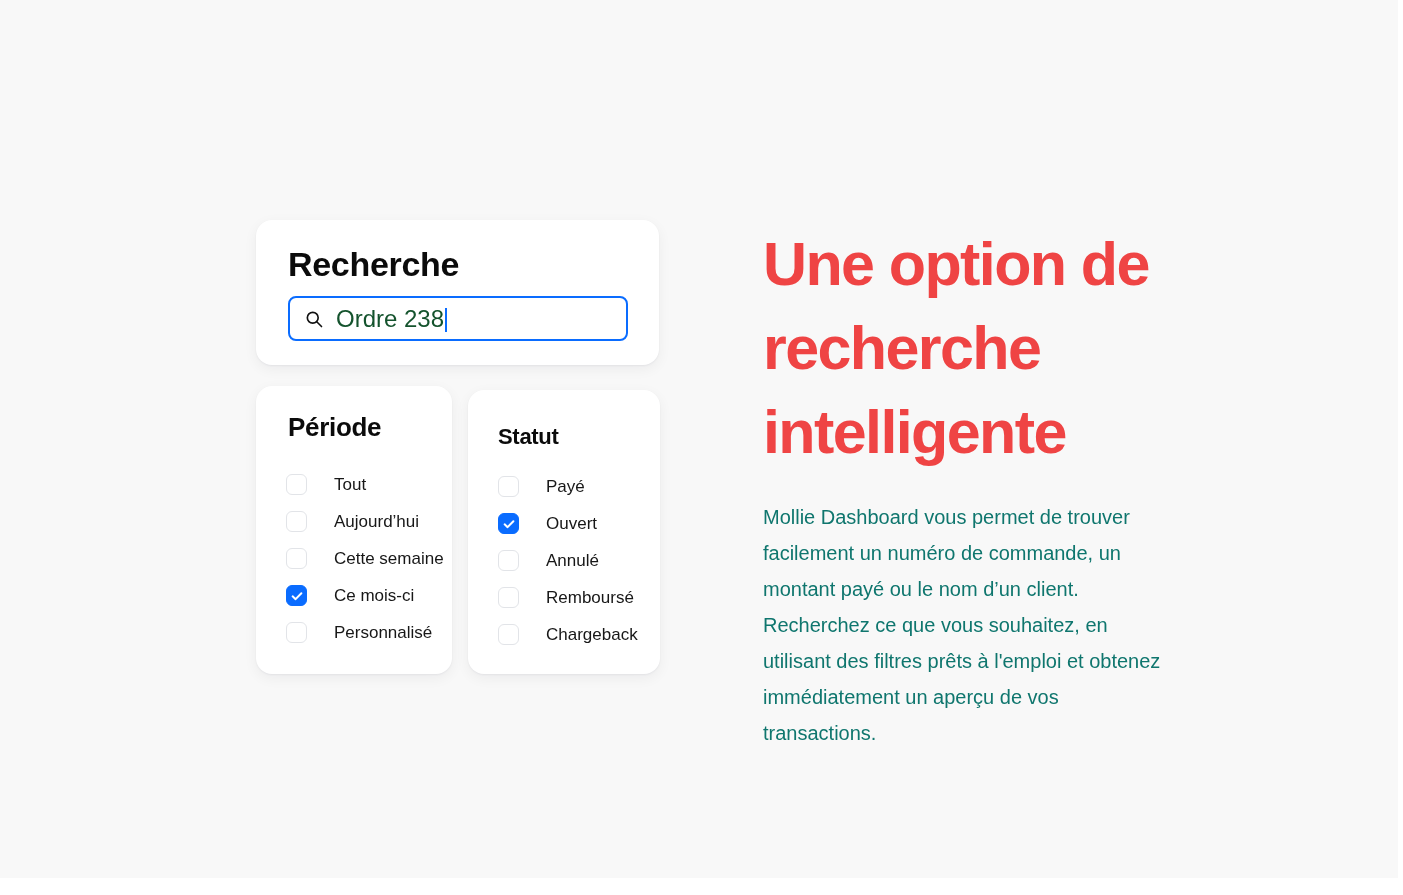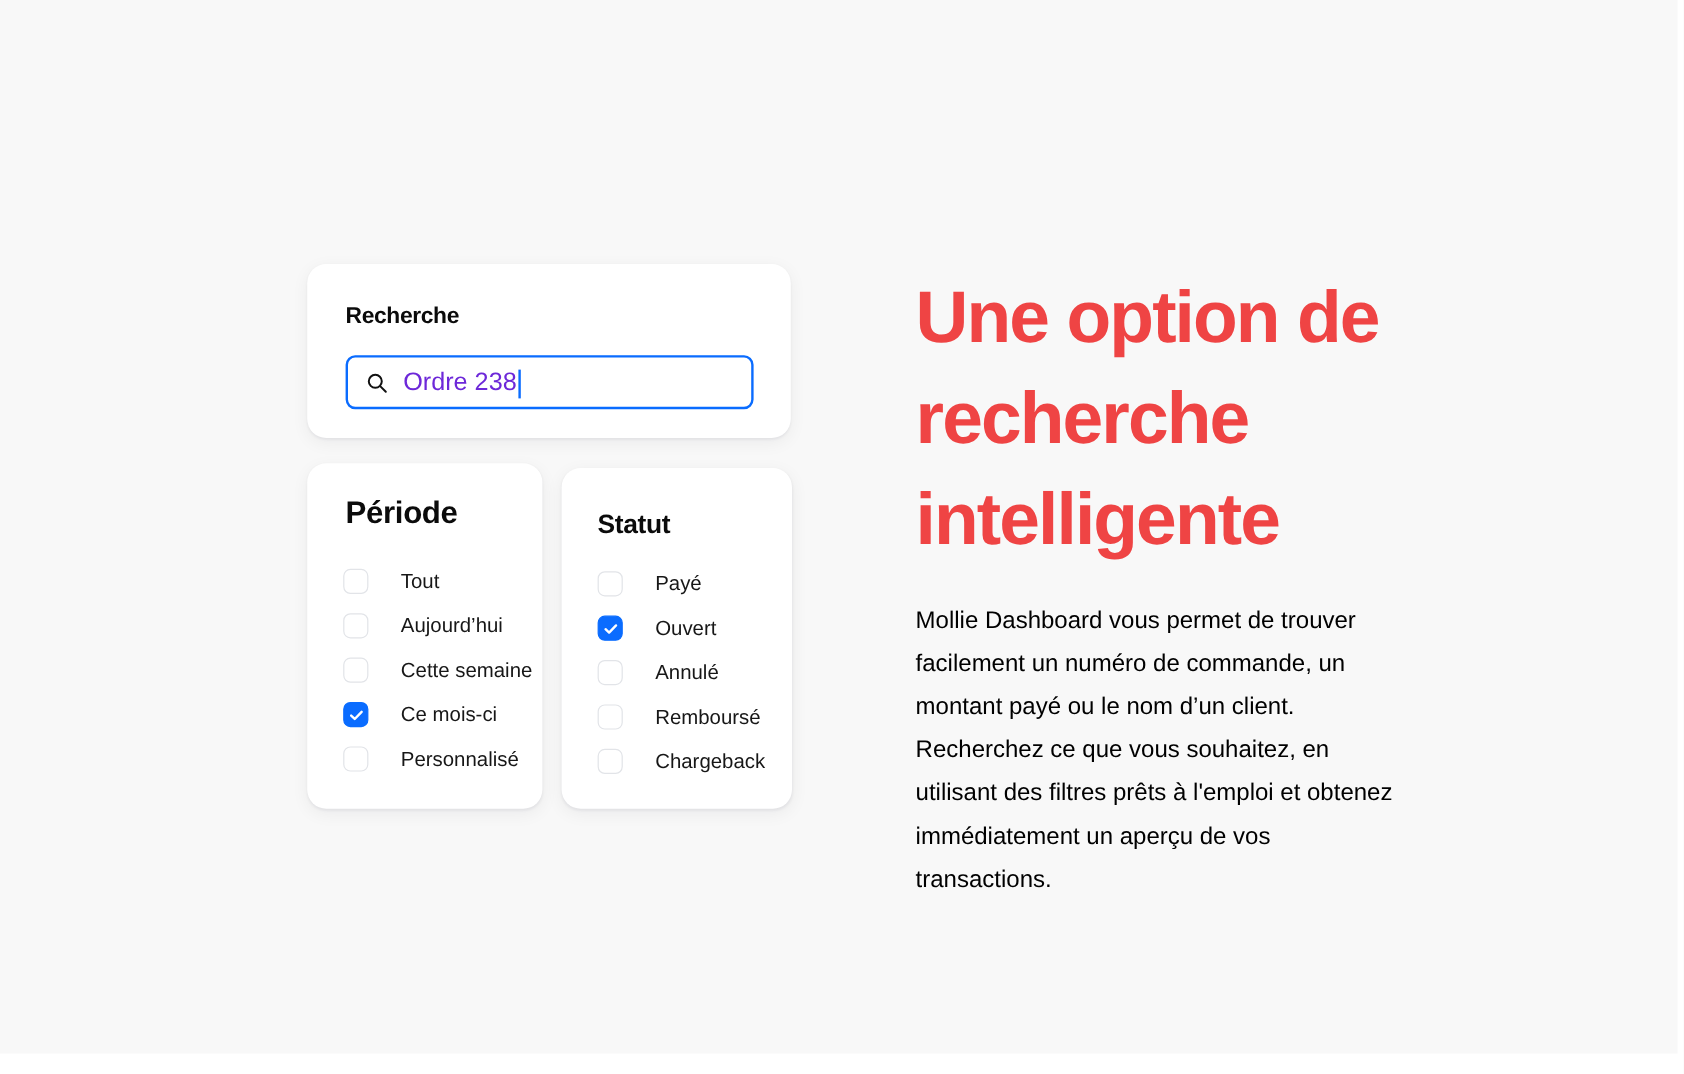--- a/index.html
+++ b/index.html
@@ -45,21 +45,21 @@
   .card-title {
     font-weight: 700;
     letter-spacing: -0.3px;
     color: #0b0b0b;
   }
 
   #search-card .card-title {
     position: absolute;
     left: 32px;
     top: 28px;
-    font-size: 19px;
+    font-size: 34px;
     line-height: 32px;
   }
 
   #search-field {
     position: absolute;
     left: 32px;
     top: 76px;
     width: 340px;
     height: 45px;
     border: 2px solid #0a6cff;
@@ -74,22 +74,22 @@
   #search-icon {
     width: 20px;
     height: 20px;
     flex: 0 0 auto;
     color: #111111;
     display: block;
   }
 
   #search-value {
     margin-left: 12px;
-    font-size: 21px;
-    color: #6d28d9;
+    font-size: 24px;
+    color: #14532d;
     white-space: nowrap;
     line-height: 22px;
   }
 
   #caret {
     display: inline-block;
     width: 2px;
     height: 24px;
     background: #0a6cff;
     margin-left: 1px;
@@ -187,21 +187,21 @@
     line-height: 84px;
     font-weight: 700;
     letter-spacing: -1.6px;
     color: #ef4444;
   }
 
   #promo-body {
     margin-top: 25px;
     font-size: 20px;
     line-height: 36px;
-    color: #000000;
+    color: #0f766e;
     max-width: 400px;
   }
 </style>
 </head>
 <body>
 
 <div id="page">
 
   <section class="card" id="search-card">
     <h2 class="card-title">Recherche</h2>

